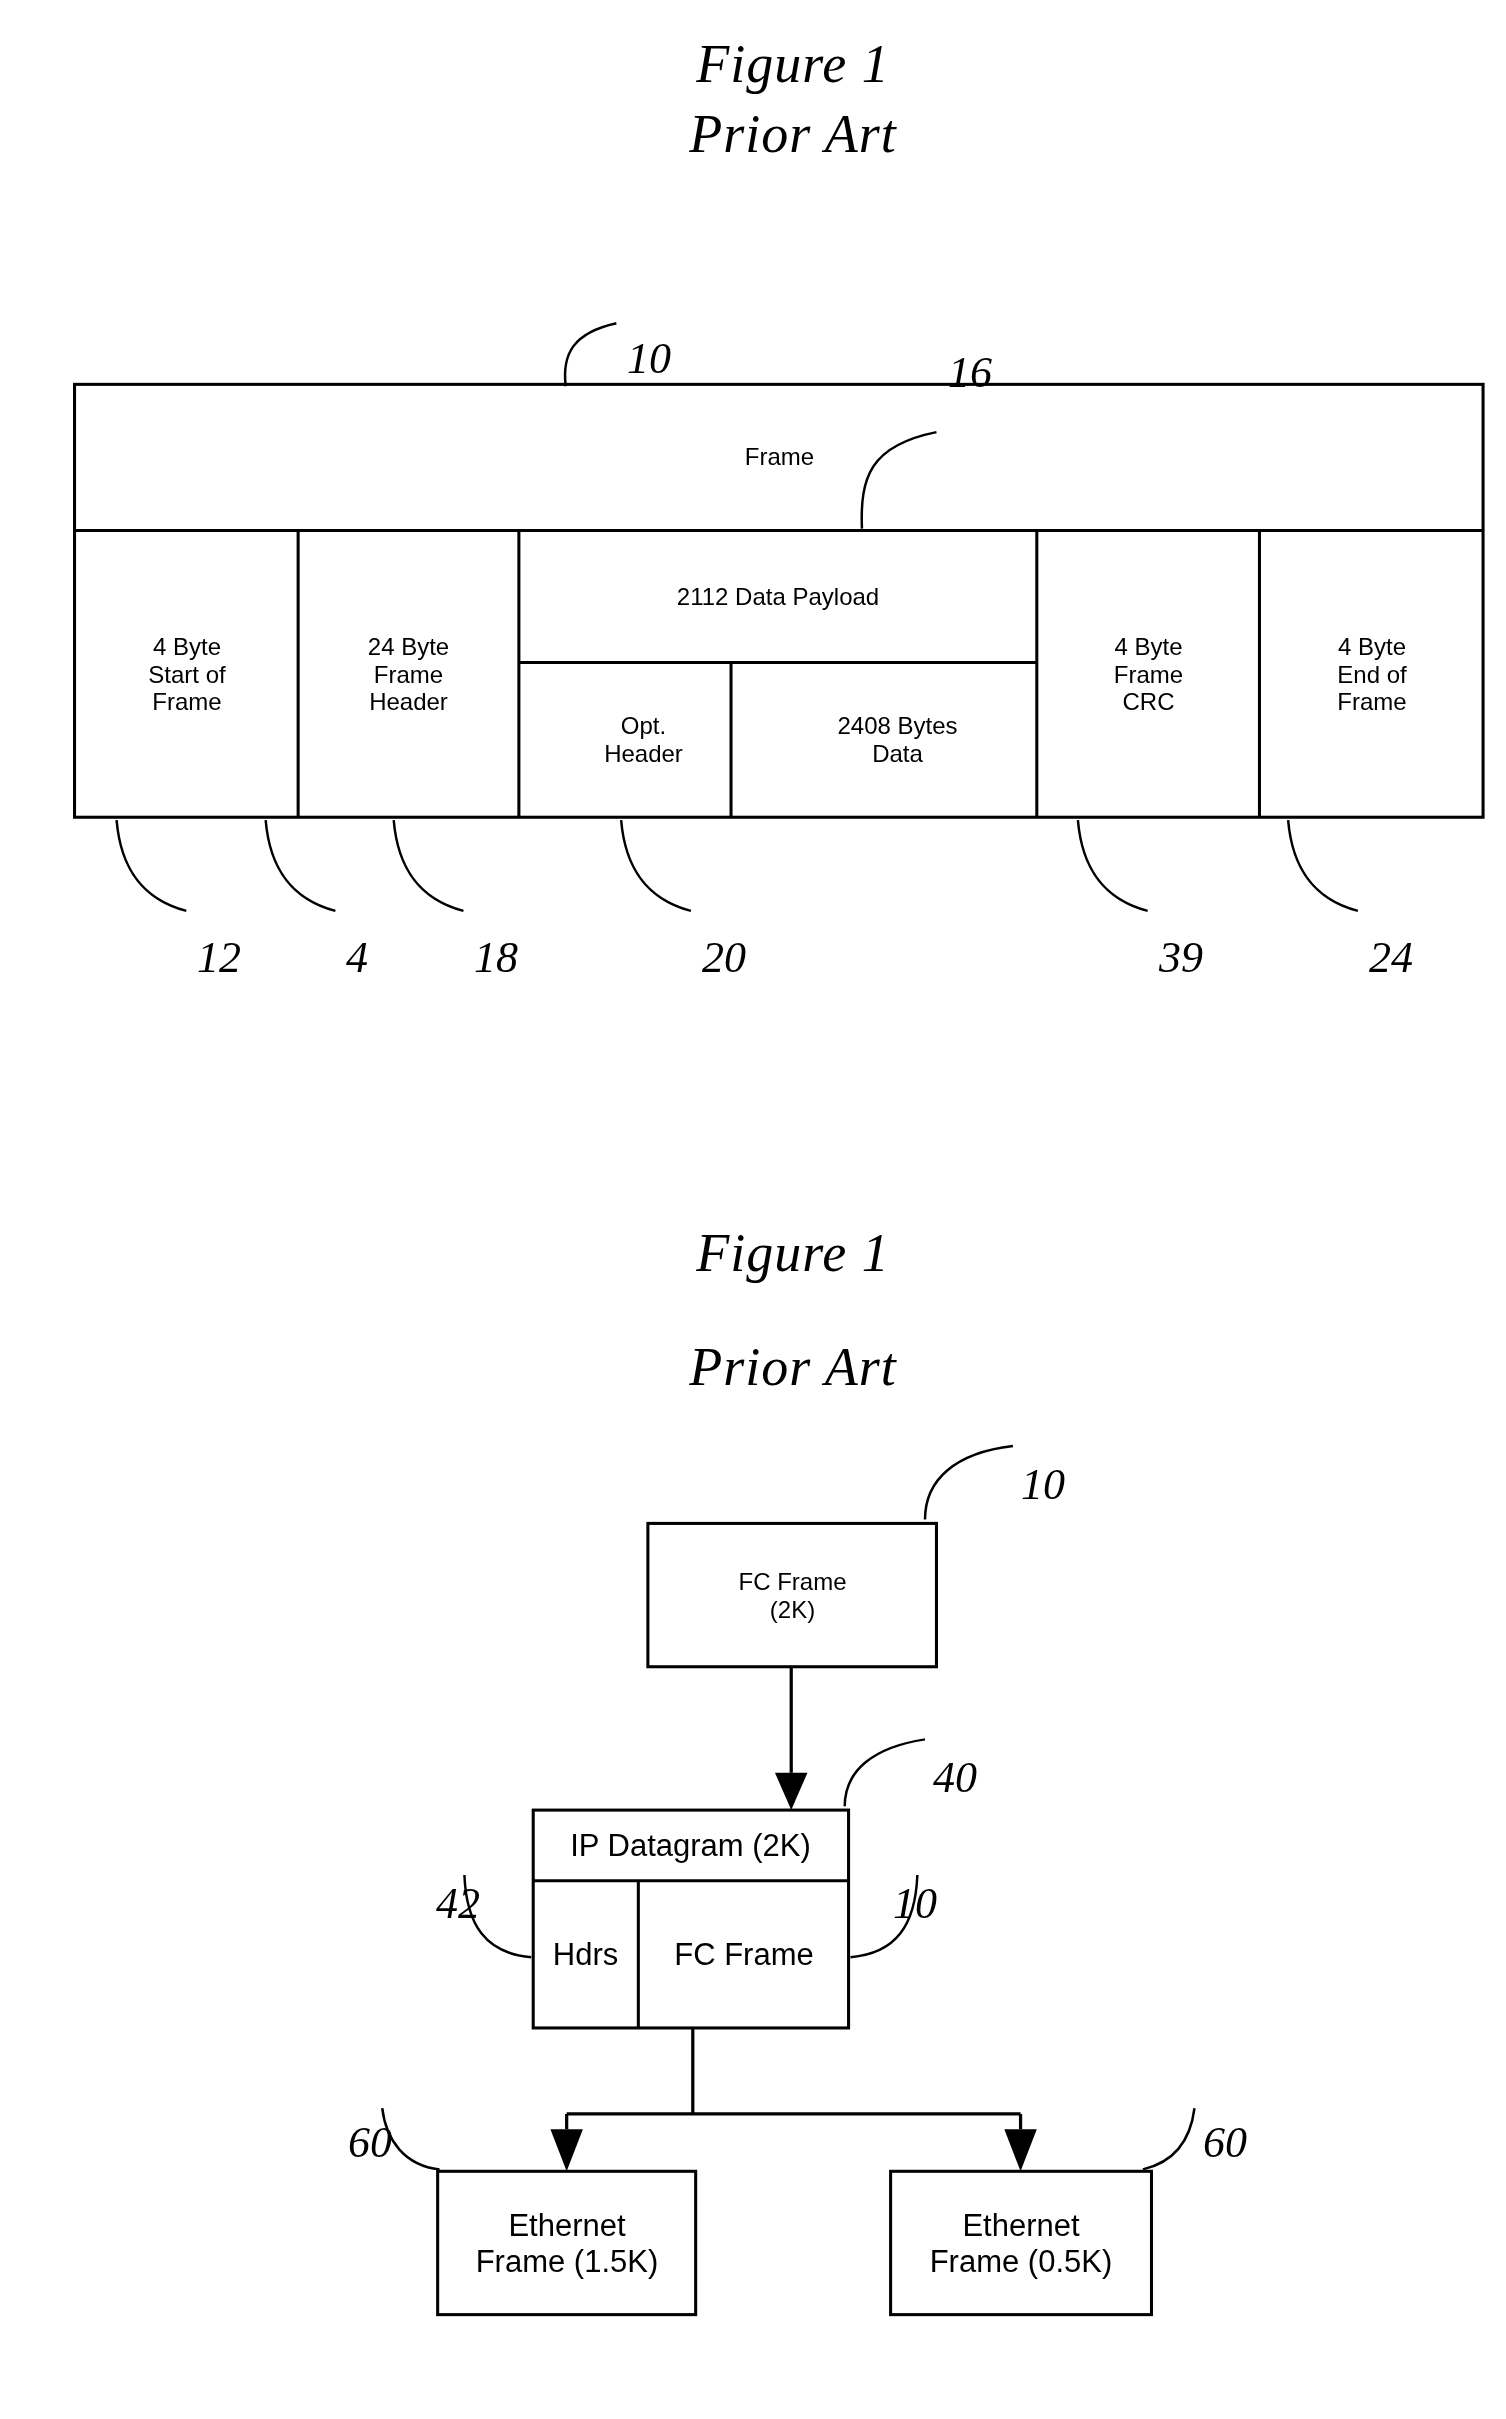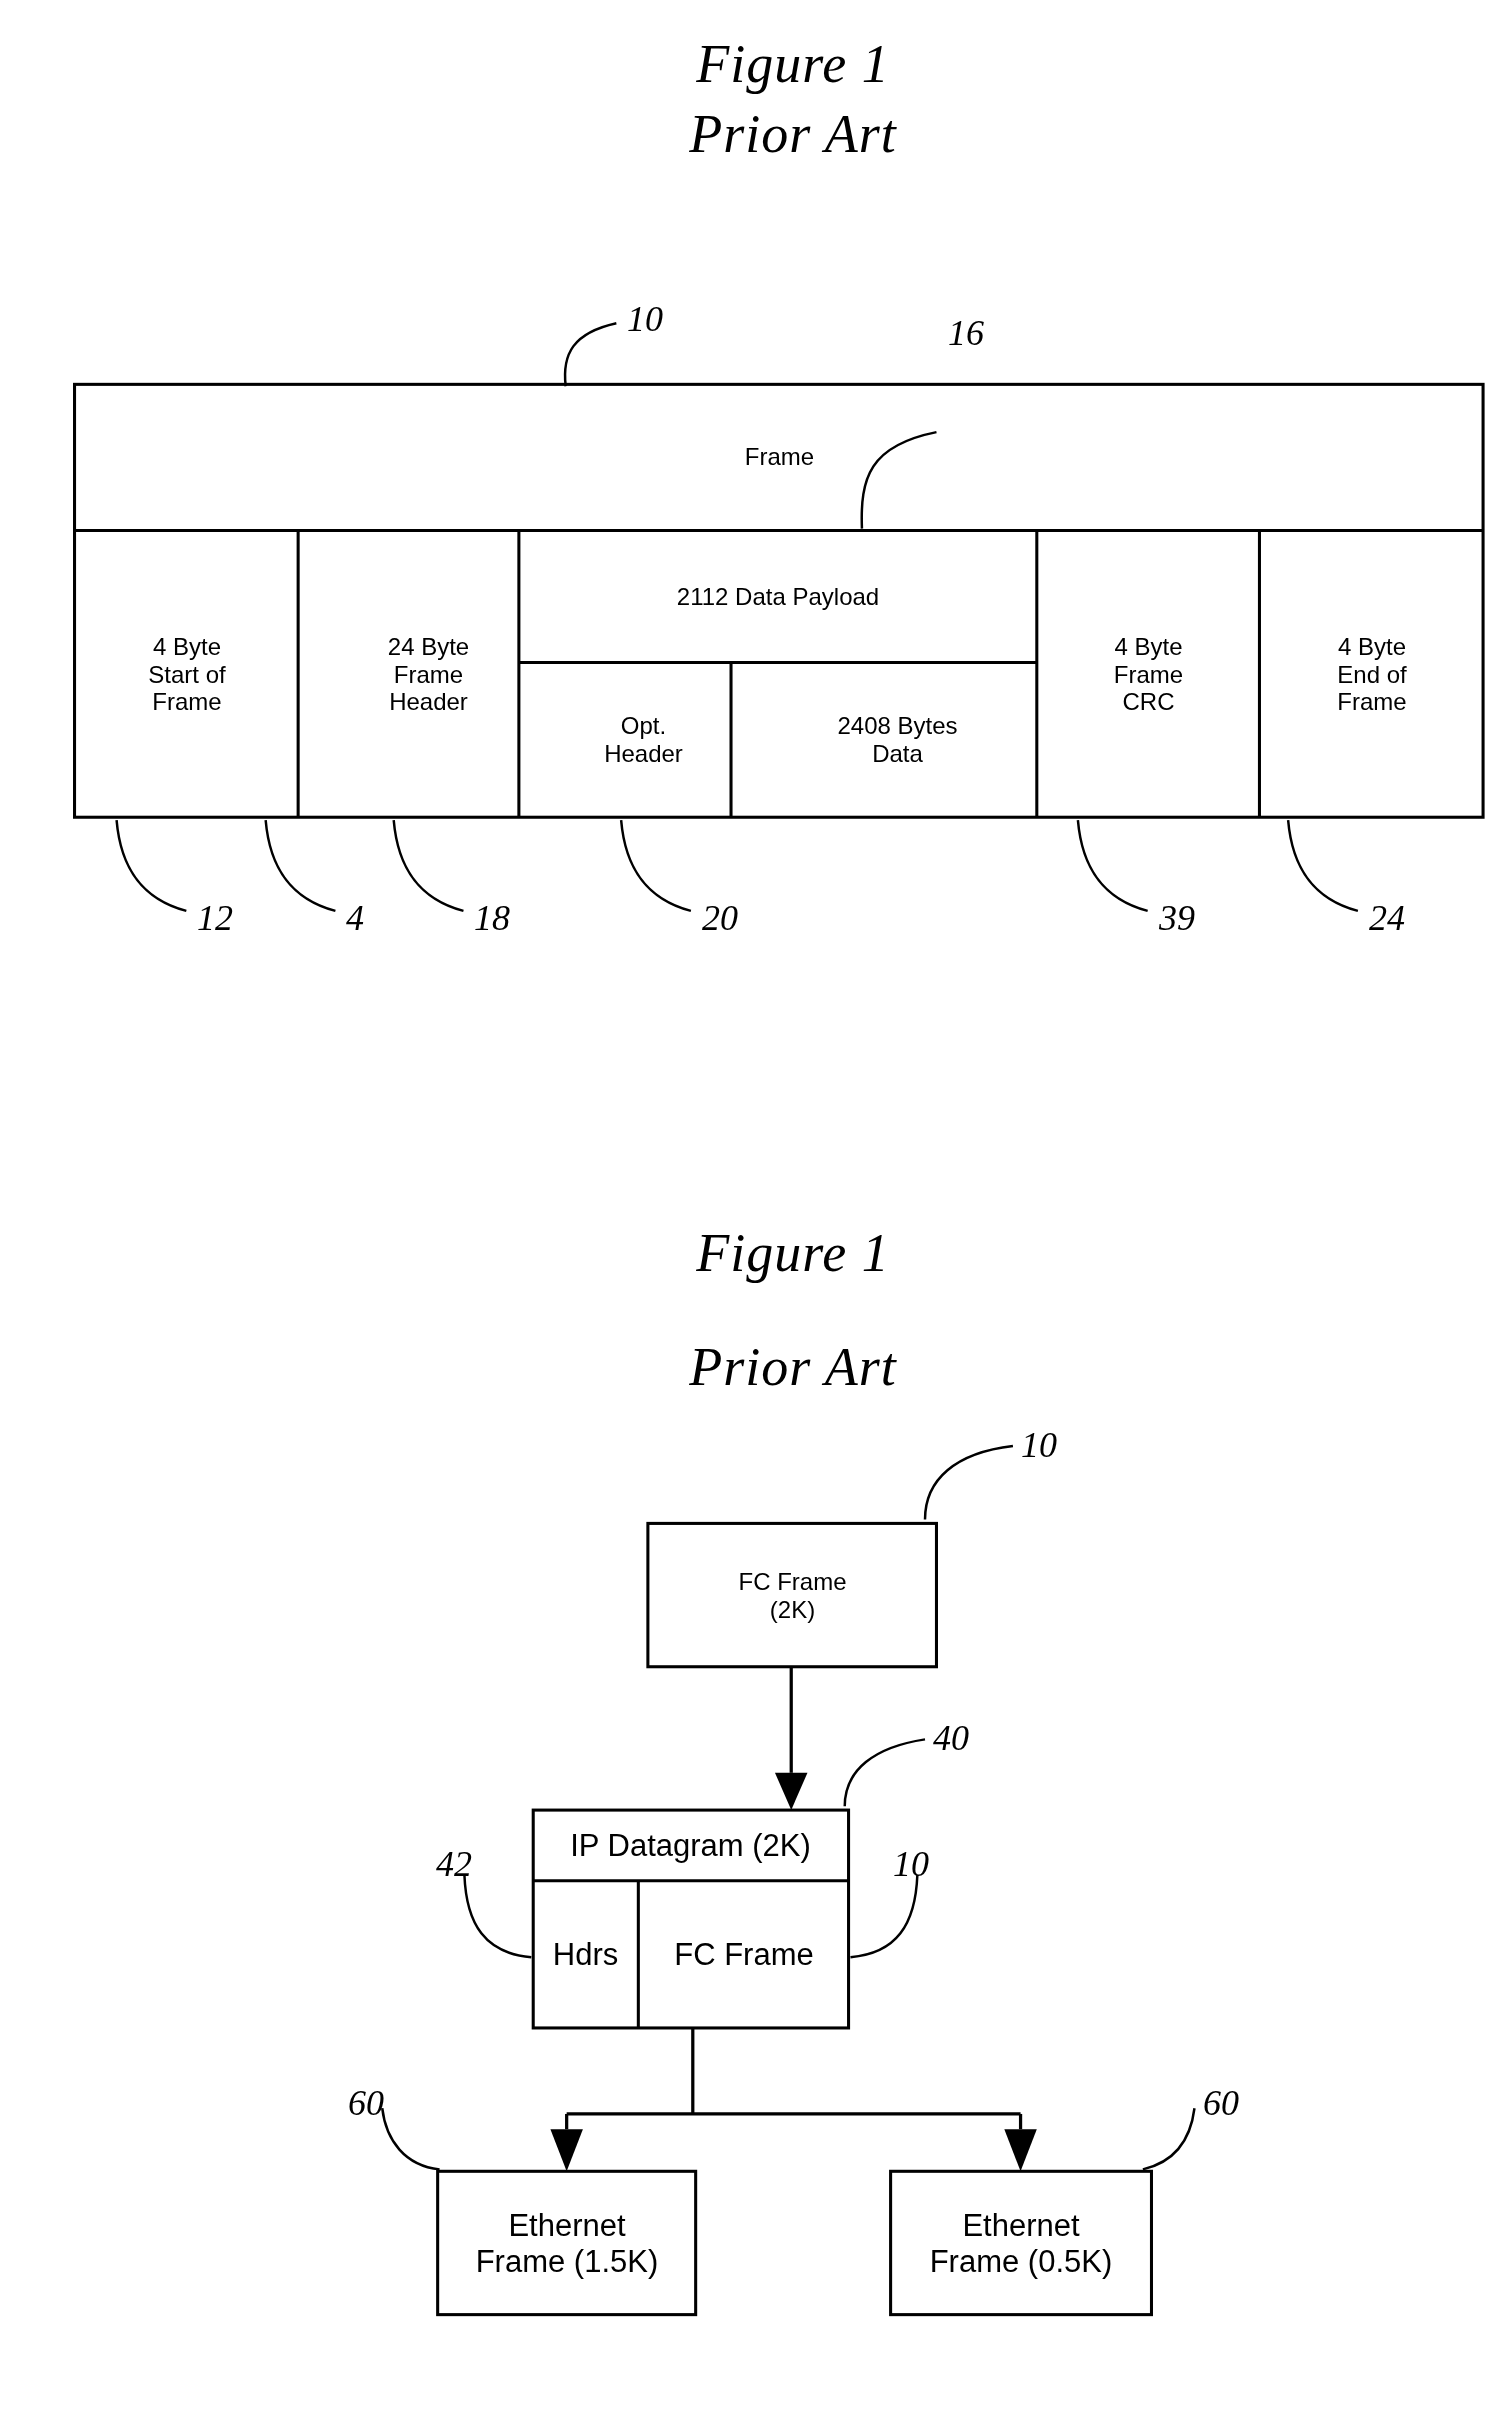--- a/index.html
+++ b/index.html
@@ -45,23 +45,24 @@
     font-family: "Liberation Sans", sans-serif;
     font-size: 24px;
     line-height: 1.16;
     color: #000;
   }
   .boxtext.small { font-size: 31px; }
   .refnum {
     position: absolute;
     font-family: "Liberation Serif", serif;
     font-style: italic;
-    font-size: 36px;
+    font-size: 44px;
     color: #000;
     white-space: nowrap;
+    margin-top: 35px;
   }
 </style>
 </head>
 <body>
 
 <div id="page">
 
   <div class="fig-title" style="top:32.5px;">Figure 1</div>
   <div class="fig-title" style="top:103px;">Prior Art</div>
 
@@ -96,21 +97,21 @@
   </svg>
 
   <div class="boxtext" style="left:75px; top:384px; width:1409px; height:146px;">
       <span>Frame</span>
     </div>
 
   <div class="boxtext" style="left:75px; top:531px; width:224px; height:287px; white-space:pre-line;">4 Byte
 Start of
 Frame</div>
 
-  <div class="boxtext" style="left:298px; top:531px; width:221px; height:287px; white-space:pre-line;padding-left:20px;">24 Byte
+  <div class="boxtext" style="left:298px; top:531px; width:221px; height:287px; white-space:pre-line;">24 Byte
 Frame
 Header</div>
 
   <div class="boxtext" style="left:519px; top:531px; width:518px; height:132px; white-space:pre-line;">2112 Data Payload</div>
 
   <div class="boxtext" style="left:519px; top:662px; width:217px; height:155px; white-space:pre-line;padding-left:16px;">Opt.
 Header</div>
 
   <div class="boxtext" style="left:731px; top:662px; width:333px; height:155px; white-space:pre-line;">2408 Bytes
 Data</div>

